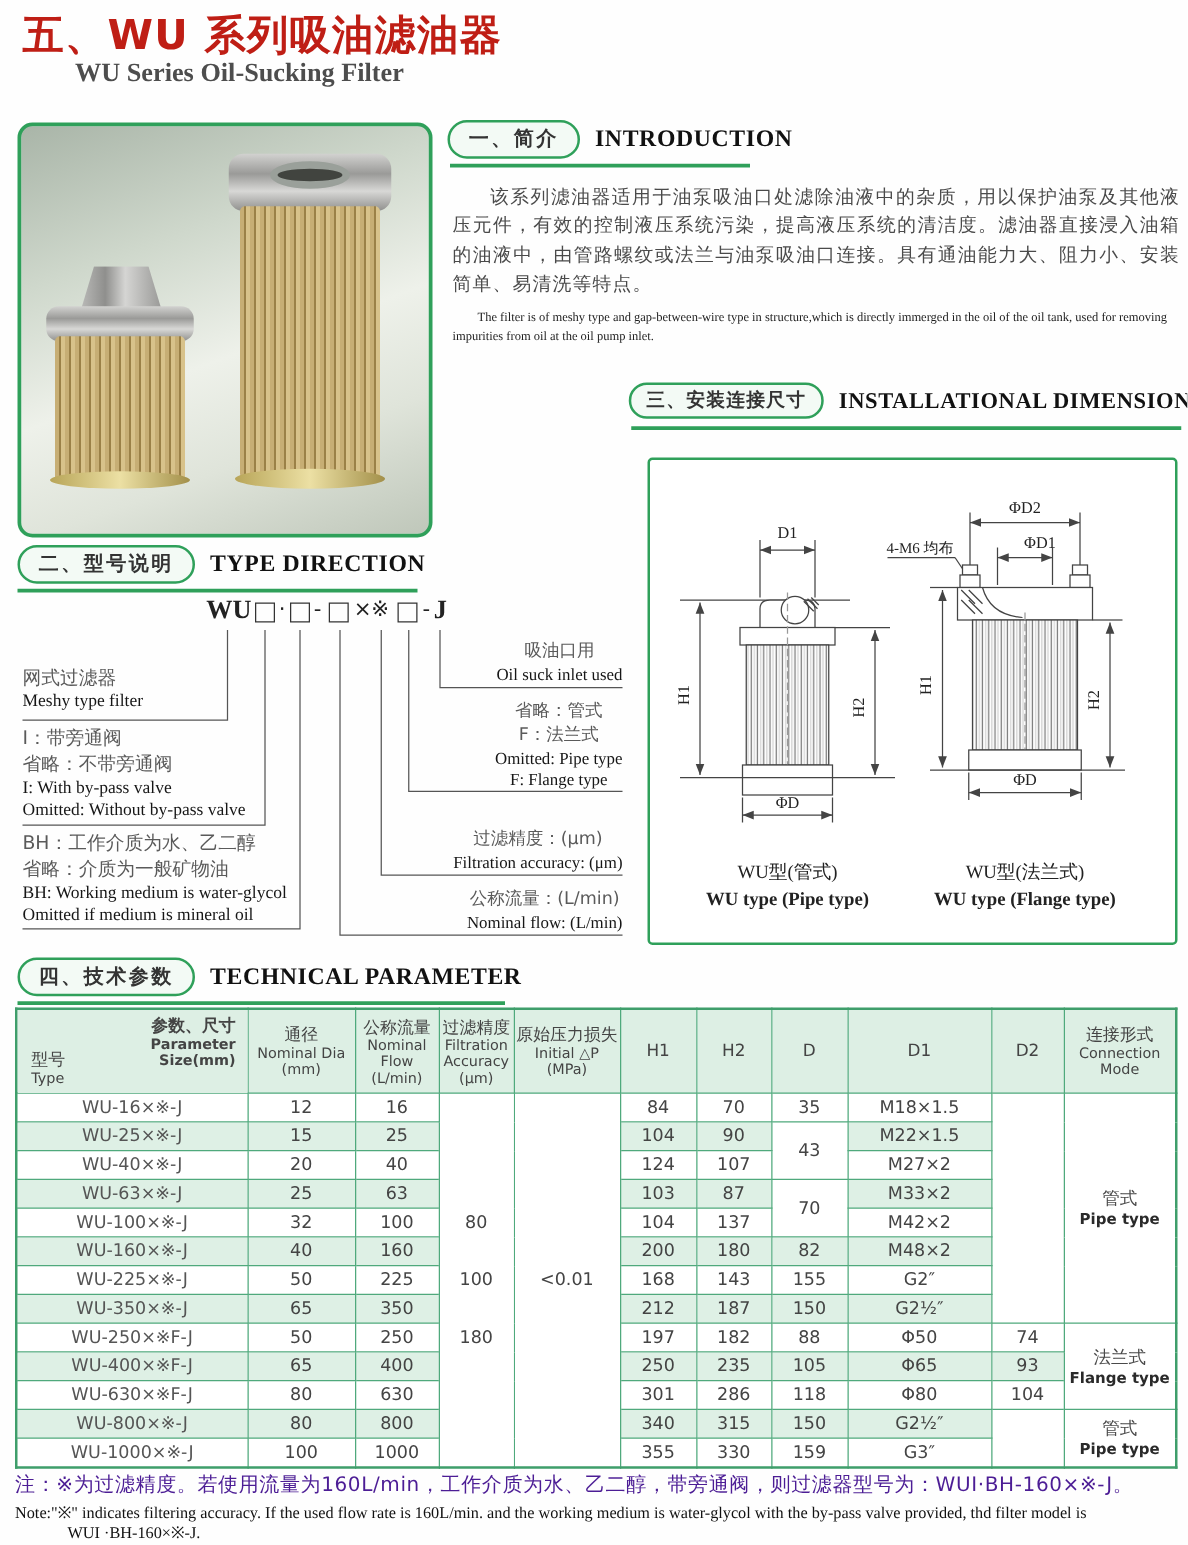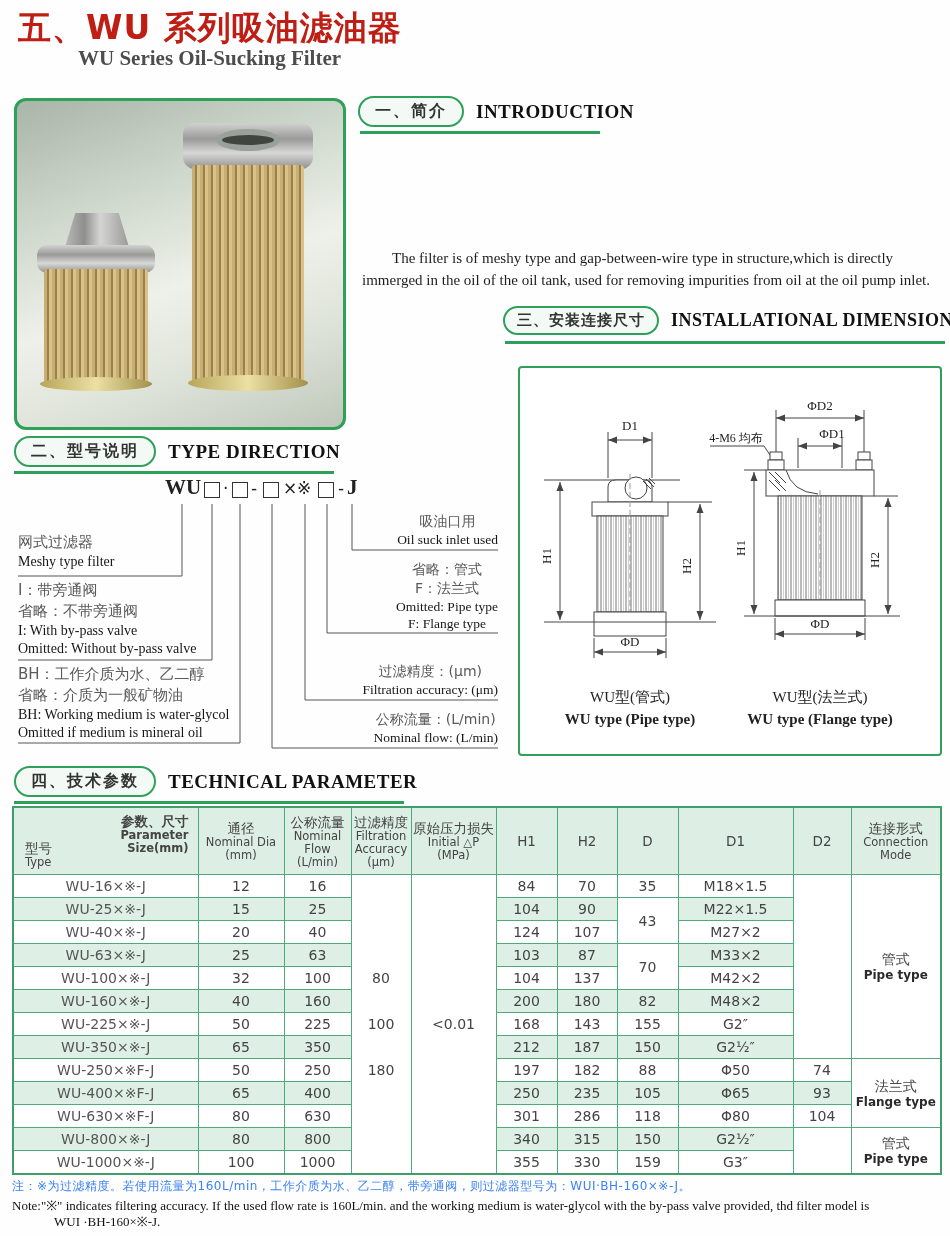--- a/index.html
+++ b/index.html
@@ -1,20 +1,20 @@
 <!DOCTYPE html>
 <html><head>
 <meta charset="utf-8">
 <style>
   html,body{margin:0;padding:0;background:#fff;}
   #page{position:relative;width:950px;height:1236px;background:#fefefe;overflow:hidden;
         font-family:"DejaVu Sans","Liberation Sans",sans-serif;}
   
   .main-title{position:absolute;left:18px;top:6px;font-size:33px;font-weight:bold;color:#bf1e15;letter-spacing:1px;}
-  .sub-title{position:absolute;left:78px;top:46px;font-family:"Liberation Serif",serif;font-weight:bold;font-size:21px;color:#4d4d4d;text-align:right;}
+  .sub-title{position:absolute;left:60px;top:46px;font-family:"Liberation Serif",serif;font-weight:bold;font-size:21px;color:#4d4d4d;text-align:right;}
   .sec-head{position:absolute;display:flex;align-items:center;white-space:nowrap;}
   .pill{display:inline-block;border:2px solid #2fa05a;border-radius:16px;padding:3px 15px;background:#f3faf5;
         font-size:16px;font-weight:bold;color:#333;letter-spacing:2px;}
   .pill.tight{font-size:15px;letter-spacing:1px;padding:3px 12px;}
   .ehead{font-family:"Liberation Serif",serif;font-weight:bold;font-size:19px;color:#111;margin-left:12px;letter-spacing:.5px;}
   .ehead.sm{font-size:18px;}
   .underline{position:absolute;height:3px;background:#2fa05a;}
   
   #photo{position:absolute;left:14px;top:98px;width:332px;height:332px;border:3px solid #2fa05a;border-radius:12px;
          overflow:hidden;box-sizing:border-box;
@@ -29,21 +29,21 @@
   #small-body{left:27px;top:168px;width:104px;height:116px;border-radius:4px;}
   #small-rim{left:23px;top:276px;width:112px;height:14px;border-radius:50%;}
   #large-cap{left:166px;top:22px;width:130px;height:46px;border-radius:12px;}
   #large-hole{left:199px;top:28px;width:64px;height:22px;border-radius:50%;background:#41443f;border:6px solid #9aa09a;box-sizing:border-box;}
   #large-body{left:175px;top:64px;width:112px;height:218px;border-radius:4px;}
   #large-rim{left:171px;top:274px;width:120px;height:16px;border-radius:50%;}
   
   #intro-cn{position:absolute;left:362px;top:146px;width:582px;font-size:15px;color:#4a4a4a;line-height:1.55;
             text-align:justify;text-indent:2em;letter-spacing:1px;}
   #intro-en{position:absolute;left:362px;top:248px;width:582px;font-family:"Liberation Serif",serif;
-            font-size:15px;color:#1d1d1d;line-height:1.45;text-indent:2em;}
+            font-size:10px;color:#1d1d1d;line-height:1.45;text-indent:2em;}
   
   #dim-box{position:absolute;left:518px;top:366px;width:424px;height:390px;border:2px solid #2fa05a;border-radius:4px;box-sizing:border-box;background:#fff;}
   #dim-svg text{font-family:"Liberation Serif",serif;fill:#222;}
   .dim{font-size:13px;text-anchor:middle;}
   .dimcjk{font-size:12px;text-anchor:middle;}
   .cap-cn{font-size:15px;text-anchor:middle;fill:#444;}
   .cap-en{font-size:15px;text-anchor:middle;font-weight:bold;}
   
   #type-diag{position:absolute;left:0;top:478px;width:950px;height:292px;}
   #type-diag svg{position:absolute;left:0;top:0;}
@@ -72,21 +72,21 @@
   td.stripe{background:#def0e5;}
   td.merged{background:#fff;}
   td.c-model{text-align:left;padding-left:18px;color:#555;}
   td.filt-cell{position:relative;}
   .fv{position:absolute;left:0;width:100%;text-align:center;height:18px;line-height:18px;}
   .fv0{top:94px;}.fv1{top:140px;}.fv2{top:186px;}
   .conn-cn{font-size:14px;color:#4a4a4a;line-height:18px;}
   .conn-en{font-size:12px;font-weight:bold;color:#2a2a2a;line-height:15px;}
   
   #notes{position:absolute;left:12px;top:1178px;width:934px;}
-  .note-cn{font-size:12px;color:#3b82f6;letter-spacing:.5px;}
+  .note-cn{font-size:16px;color:#4c1d95;letter-spacing:.5px;}
   .note-en{font-family:"Liberation Serif",serif;font-size:13px;color:#111;margin-top:3px;line-height:16px;}
   .note-en2{margin-left:42px;}
 </style>
 </head>
 <body>
 
 <div id="page">
 
   <div class="main-title">五、WU 系列吸油滤油器</div>
   <div class="sub-title">WU Series Oil-Sucking Filter</div>
@@ -100,20 +100,21 @@
     <div class="ph" id="large-hole"></div>
     <div class="ph stripes" id="large-body"></div>
     <div class="ph gold" id="large-rim"></div>
   </div>
 
   <div class="sec-head" style="left:358px;top:96px;">
     <span class="pill">一、简介</span>
     <span class="ehead">INTRODUCTION</span>
   </div>
   <div class="underline" style="left:360px;top:131px;width:240px;"></div>
+  <div id="intro-cn">该系列滤油器适用于油泵吸油口处滤除油液中的杂质，用以保护油泵及其他液压元件，有效的控制液压系统污染，提高液压系统的清洁度。滤油器直接浸入油箱的油液中，由管路螺纹或法兰与油泵吸油口连接。具有通油能力大、阻力小、安装简单、易清洗等特点。</div>
   <div id="intro-en">The filter is of meshy type and gap-between-wire type in structure,which is directly immerged in the oil of the oil tank, used for removing impurities from oil at the oil pump inlet.</div>
 
   <div class="sec-head" style="left:503px;top:306px;">
     <span class="pill tight">三、安装连接尺寸</span>
     <span class="ehead sm">INSTALLATIONAL DIMENSIONS</span>
   </div>
   <div class="underline" style="left:505px;top:341px;width:440px;"></div>
 
   <div id="dim-box">
     <svg id="dim-svg" width="420" height="386" viewBox="0 0 420 386">

